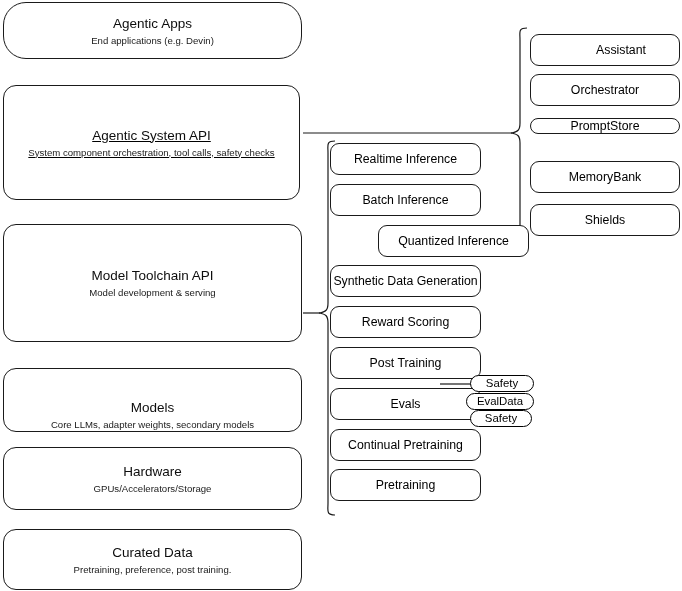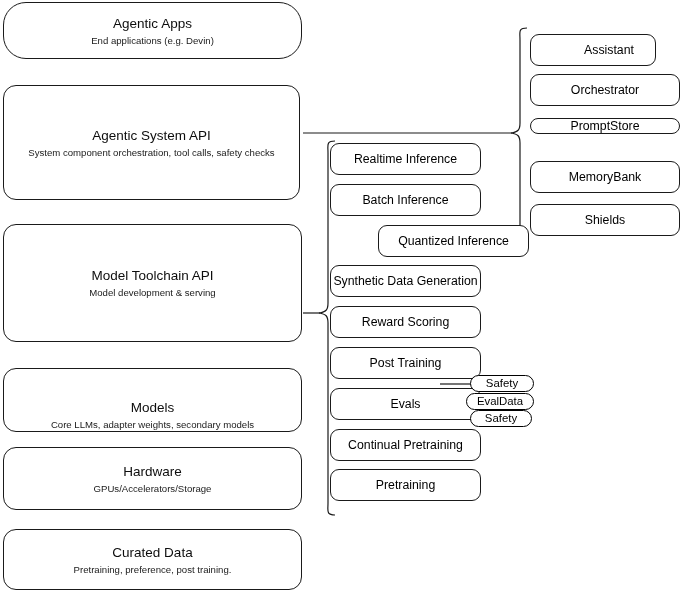--- a/index.html
+++ b/index.html
@@ -112,21 +112,21 @@
     <line x1="440" y1="384" x2="472" y2="384"></line>
     <line x1="440" y1="402" x2="468" y2="402"></line>
     <line x1="440" y1="418" x2="472" y2="418"></line>
   </svg>
 
   <div class="node layer" style="left:3px; top:2px; width:299px; height:57px;border-radius:23px;">
     <div class="title">Agentic Apps</div>
     <div class="subtitle">End applications (e.g. Devin)</div>
   </div>
 
-  <div class="node layer" style="left:3px; top:85px; width:297px; height:115px;">
+  <div class="node layer" style="left:3px; top:85px; width:297px; height:115px;text-decoration:underline;">
     <div class="title">Agentic System API</div>
     <div class="subtitle">System component orchestration, tool calls, safety checks</div>
   </div>
 
   <div class="node layer" style="left:3px; top:224px; width:299px; height:118px;">
     <div class="title">Model Toolchain API</div>
     <div class="subtitle">Model development &amp; serving</div>
   </div>
 
   <div class="node layer" style="left:3px; top:368px; width:299px; height:64px;justify-content:flex-end;">
@@ -175,21 +175,21 @@
   <div class="pill" style="left:470px; top:375px; width:64px; height:17px;">
     <span>Safety</span>
   </div>
   <div class="pill" style="left:466px; top:393px; width:68px; height:17px;">
     <span>EvalData</span>
   </div>
   <div class="pill" style="left:470px; top:410px; width:62px; height:17px;">
     <span>Safety</span>
   </div>
 
-  <div class="node chip" style="left:530px; top:34px; width:126px; height:32px;padding-left:32px;">
+  <div class="node chip" style="left:530px; top:34px; width:150px; height:32px;padding-left:32px;">
     <span>Assistant</span>
   </div>
   <div class="node chip" style="left:530px; top:74px; width:150px; height:32px;">
     <span>Orchestrator</span>
   </div>
   <div class="node chip" style="left:530px; top:118px; width:150px; height:16px;text-align:right;">
     <span>PromptStore</span>
   </div>
   <div class="node chip" style="left:530px; top:161px; width:150px; height:32px;">
     <span>MemoryBank</span>

